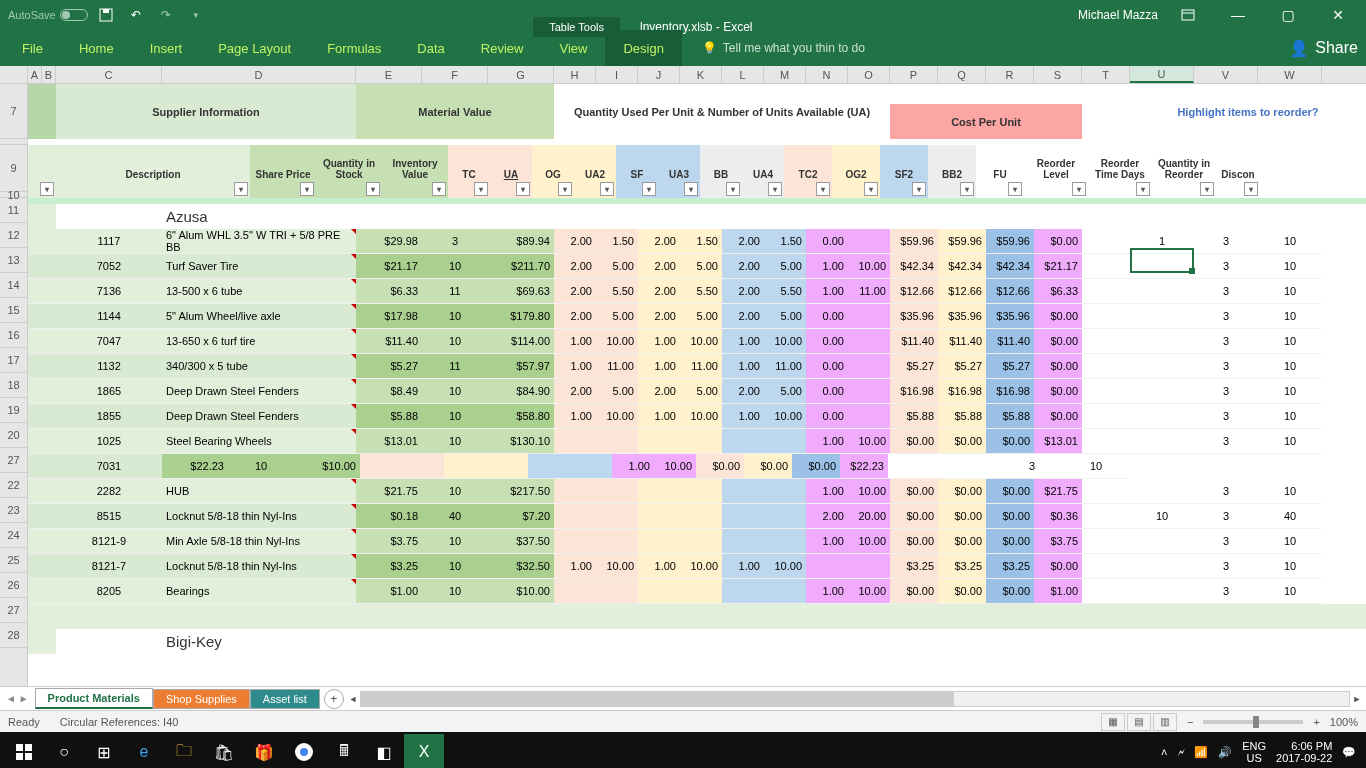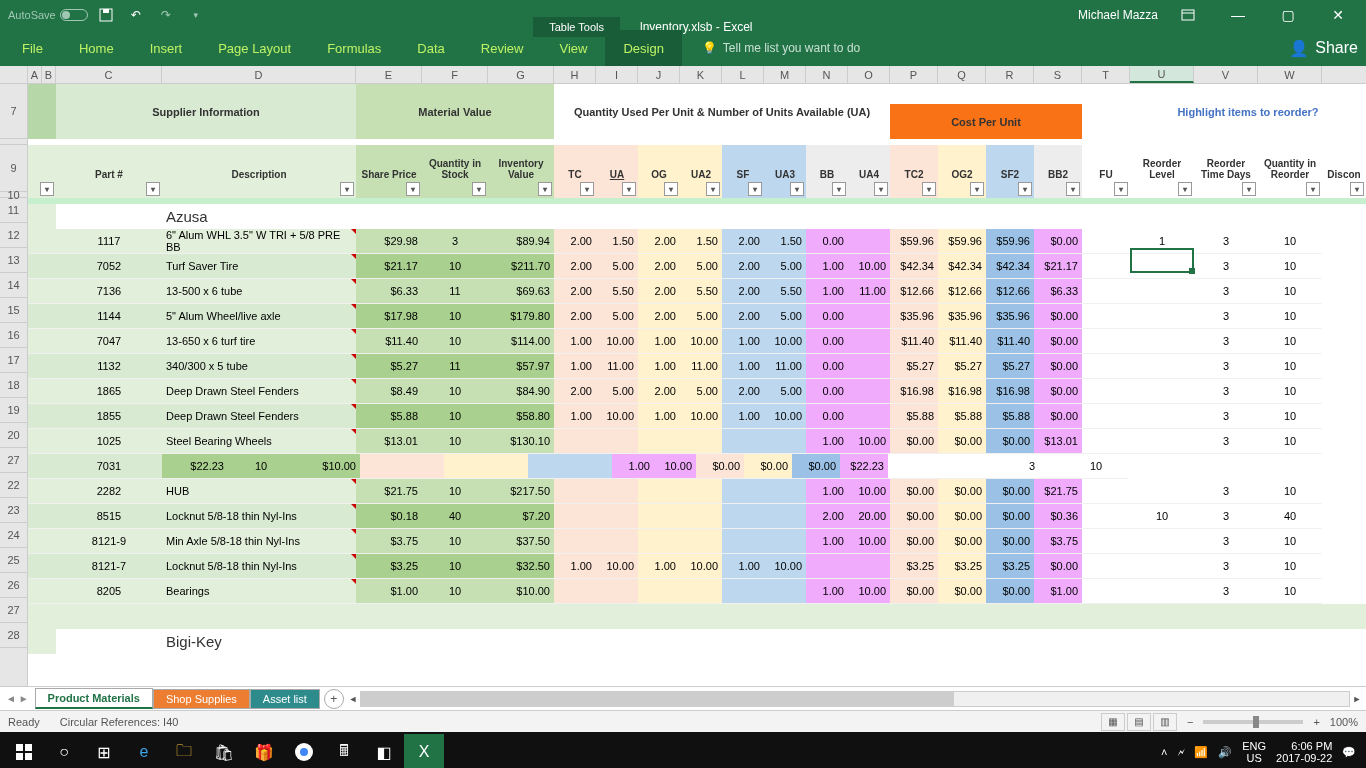--- a/index.html
+++ b/index.html
@@ -38,21 +38,21 @@
 .row-nums div.thin { height: 6px; }
 .row-nums div.h55 { height: 55px; }
 .cells { flex:1; overflow:hidden; position:relative; }
 
 
 .merged-headers { height: 55px; display:flex; }
 .mh { display:flex; align-items:center; justify-content:center; font-size:11px; font-weight:600; color:#333; }
 .mh.supplier { background:#d9ead3; }
 .mh.material { background:#c6e0b4; }
 .mh.quantity { background:#fff; }
-.mh.cost { background:#f97316;margin-top:20px; }
+.mh.cost { background:#fca5a5;margin-top:20px; }
 .mh.highlight { background:#fff; color:#4472c4; }
 .mh.small-gap { width:14px; background:#b6d7a8; }
 
 
 .gap-row { height: 6px; background:#fff; }
 
 
 .sub-headers { height: 53px; display:flex; }
 .sh { display:flex; flex-direction:column; justify-content:flex-end; align-items:center; font-size:10px; font-weight:600; color:#333; padding-bottom:2px; position:relative; }
 .sh .filter { position:absolute; bottom:2px; right:2px; width:14px; height:14px; border:1px solid #999; background:#fff; display:flex; align-items:center; justify-content:center; font-size:8px; }
@@ -162,21 +162,21 @@
   <div class="ribbon-tab">Home</div>
   <div class="ribbon-tab">Insert</div>
   <div class="ribbon-tab">Page Layout</div>
   <div class="ribbon-tab">Formulas</div>
   <div class="ribbon-tab">Data</div>
   <div class="ribbon-tab">Review</div>
   <div class="ribbon-tab">View</div>
   <div class="ribbon-tab design">Design</div>
   <div class="tell-me">
     <span>💡</span>
-    <span>Tell me list you want to do</span>
+    <span>Tell me what you thin to do</span>
   </div>
   <div class="share-area">
     <span>👤</span>
     <span>Share</span>
   </div>
 </div>
 
 <div class="col-headers">
   <div class="corner"></div>
   <div id="col-header-row" style="display: flex;">
@@ -242,24 +242,20 @@
       <div class="mh" style="width:48px"></div>
       <div class="mh highlight" style="width:236px">Highlight items to reorder?</div>
     </div>
     <div class="gap-row"></div>
 
     <div class="sub-headers" id="sub-headers">
         <div class="sh green" style="width: 28px;">
           <span style="text-align: center; padding-bottom: 16px;"></span>
           <div class="filter"></div>
         </div>
-        <div class="sh green" style="width: 106px;">
-          <span style="text-align: center; padding-bottom: 16px;">Part #</span>
-          <div class="filter"></div>
-        </div>
         <div class="sh green" style="width: 194px;">
           <span style="text-align: center; padding-bottom: 16px;">Description</span>
           <div class="filter"></div>
         </div>
         <div class="sh dgreen" style="width: 66px;">
           <span style="text-align: center; padding-bottom: 16px;">Share Price</span>
           <div class="filter"></div>
         </div>
         <div class="sh dgreen" style="width: 66px;">
           <span style="text-align: center; padding-bottom: 16px;">Quantity in Stock</span>

